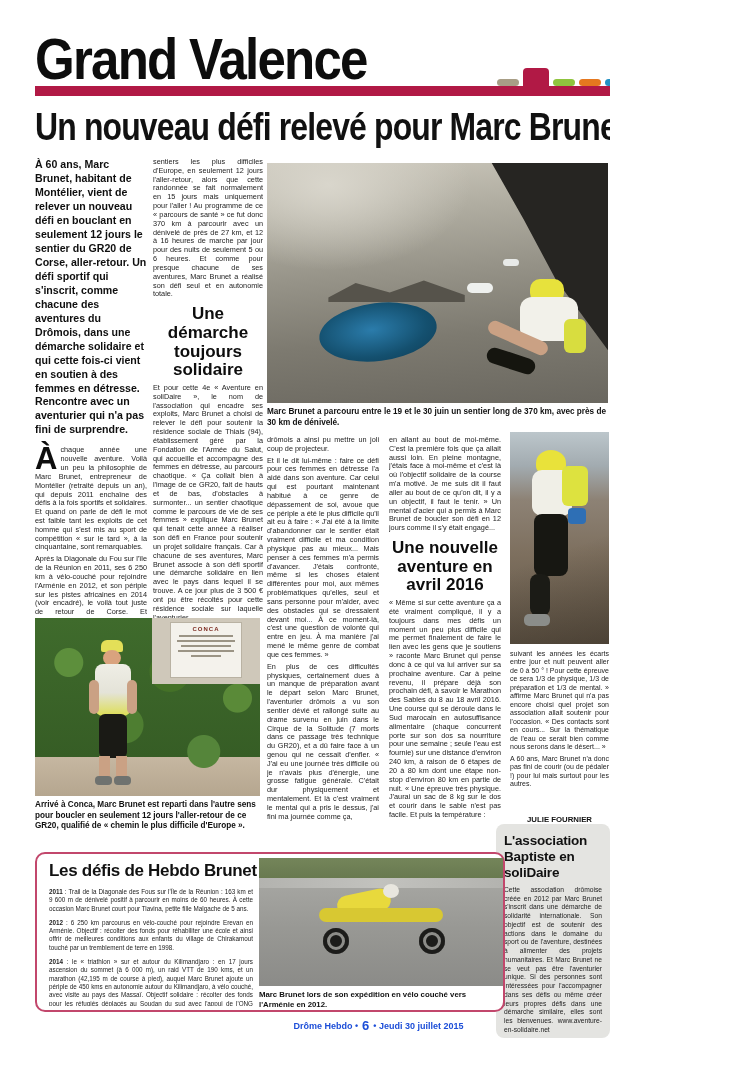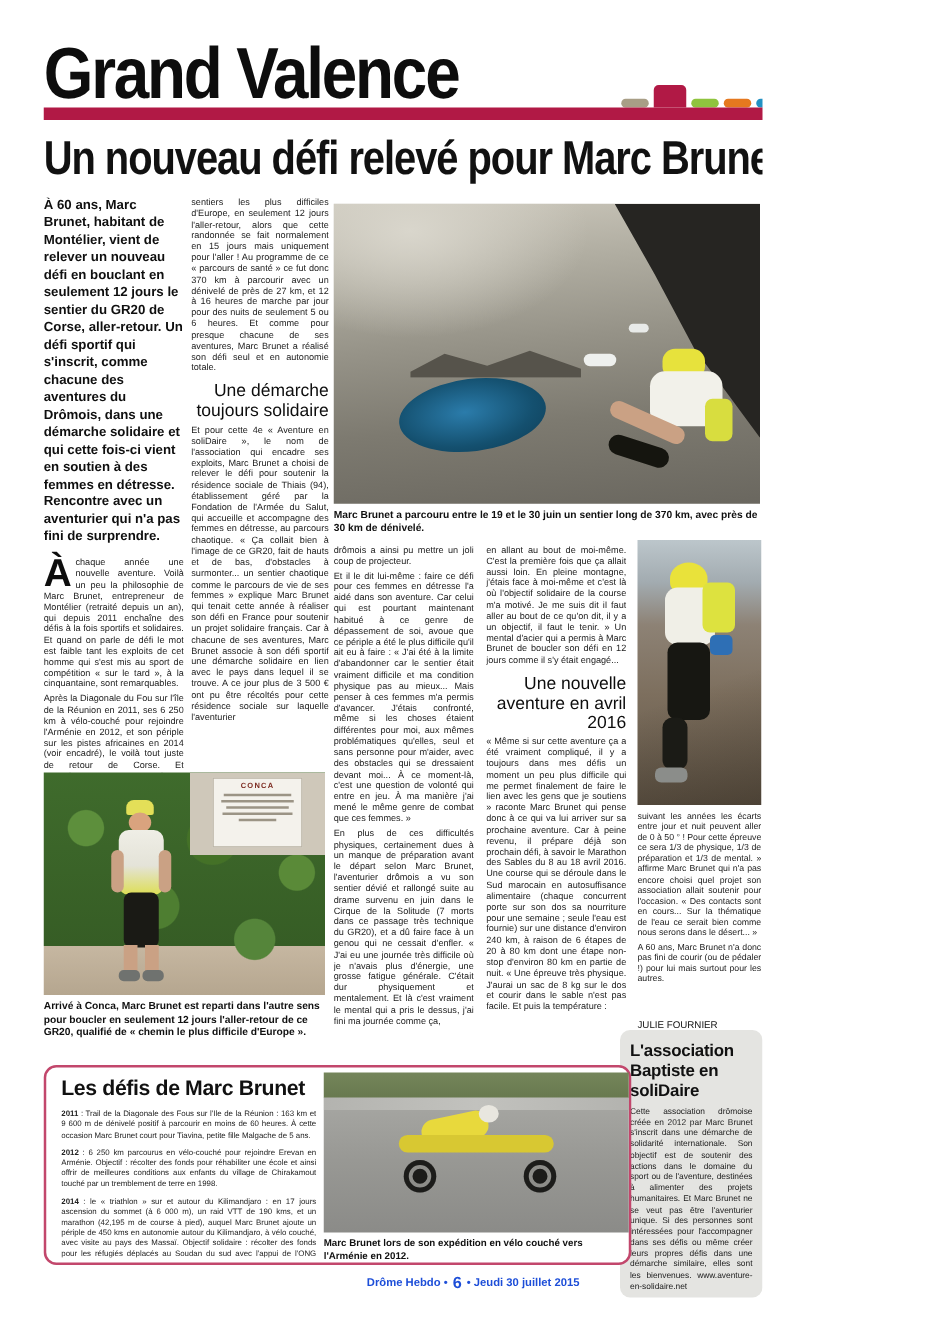--- a/index.html
+++ b/index.html
@@ -15,22 +15,22 @@
   .main-rule{background:var(--accent);}
   .pills{display:flex;align-items:flex-end;gap:4px;}
   .pill{width:22px;height:7px;border-radius:3.5px;}
   .pill-tab{width:26px;height:18px;border-radius:4px 4px 0 0;}
   .headline{font-size:38px;font-weight:bold;letter-spacing:-1px;color:#111;
         transform:scaleX(.84);transform-origin:left;white-space:nowrap;line-height:1;}
   
   .intro{font-size:10.6px;font-weight:bold;line-height:1.32;color:#0f0f0f;text-align:left;}
   .body-text{font-size:7.3px;line-height:1.21;text-align:justify;color:#1c1c1c;margin-bottom:3px;}
   .dropcap{float:left;font-size:31px;line-height:25px;font-weight:bold;padding-right:3px;color:#0d0d0d;}
-  .subhead{font-size:14px;font-weight:normal;line-height:1.1;margin:6px 0 4px;text-align:right;color:#0d0d0d;}
-  .byline{font-size:7.8px;font-weight:normal;text-align:left;margin-top:7px;color:#111;}
+  .subhead{font-size:17px;font-weight:bold;line-height:1.1;margin:6px 0 4px;text-align:center;color:#0d0d0d;}
+  .byline{font-size:7.8px;font-weight:bold;text-align:center;margin-top:7px;color:#111;}
   .caption{font-size:8.2px;font-weight:bold;line-height:1.28;color:#101010;text-align:left;}
   
   .sidebar{display:flex;flex-direction:column;}
   .sb-section-head{display:flex;align-items:center;font-size:11.5px;font-weight:bold;color:#0d0d0d;margin-bottom:4px;}
   .sb-section-head::after{content:"";flex:1;height:3px;background:var(--accent);margin-left:5px;}
   .sb-sub{font-size:9px;font-weight:bold;display:inline-block;border-bottom:2px solid var(--accent);
         padding-bottom:1px;margin:4px 0 3px;color:#0d0d0d;}
   .sb-head{font-size:10.5px;font-weight:bold;margin:3px 0 2px;color:#0d0d0d;line-height:1.1;}
   .sb-item-head{font-size:11px;font-weight:bold;line-height:1.12;margin:19px 0 2px;color:#0d0d0d;}
   .sb-text{font-size:6.9px;line-height:1.3;text-align:justify;color:#222;margin-bottom:2px;}
@@ -155,21 +155,21 @@
       <div style="left:12px;top:74px;width:28px;height:44px;border-radius:6px;background:#1a1a15;"></div>
       <div style="left:12px;top:116px;width:11px;height:22px;background:#caa184;"></div>
       <div style="left:29px;top:116px;width:11px;height:22px;background:#caa184;"></div>
       <div style="left:8px;top:136px;width:17px;height:9px;border-radius:4px;background:#6f726f;"></div>
       <div style="left:27px;top:136px;width:17px;height:9px;border-radius:4px;background:#6f726f;"></div>
     </div>
   </div>
   <div class="abs caption" style="left:35px;top:800px;width:225px;">Arrivé à Conca, Marc Brunet est reparti dans l'autre sens pour boucler en seulement 12 jours l'aller-retour de ce GR20, qualifié de « chemin le plus difficile d'Europe ».</div>
 
   <div class="abs defis-box" style="left:35px;top:852px;width:470px;height:160px;">
-    <div class="abs defis-title" style="left:12px;top:7px;">Les défis de Marc Brunet</div>
+    <div class="abs defis-title" style="left:12px;top:7px;">Les défis de Hebdo Brunet</div>
     <div class="abs col" style="left:12px;top:34px;width:204px;height:118px;">
       <p class="defi"><span class="lead">2011</span><span> : Trail de la Diagonale des Fous sur l'Île de la Réunion : 163 km et 9 600 m de dénivelé positif à parcourir en moins de 60 heures. À cette occasion Marc Brunet court pour Tiavina, petite fille Malgache de 5 ans.</span></p>
       <p class="defi"><span class="lead">2012</span><span> : 6 250 km parcourus en vélo-couché pour rejoindre Erevan en Arménie. Objectif : récolter des fonds pour réhabiliter une école et ainsi offrir de meilleures conditions aux enfants du village de Chirakamout touché par un tremblement de terre en 1998.</span></p>
       <p class="defi"><span class="lead">2014</span><span> : le « triathlon » sur et autour du Kilimandjaro : en 17 jours ascension du sommet (à 6 000 m), un raid VTT de 190 kms, et un marathon (42,195 m de course à pied), auquel Marc Brunet ajoute un périple de 450 kms en autonomie autour du Kilimandjaro, à vélo couché, avec visite au pays des Massaï. Objectif solidaire : récolter des fonds pour les réfugiés déplacés au Soudan du sud avec l'appui de l'ONG Medair.</span></p>
     </div>
 
     <div class="ph" style="left:222px;top:4px;width:244px;height:128px;background:linear-gradient(180deg,#74855a 0%,#68794f 16%,#a7a7a3 16%,#989894 55%,#8b8b88 100%);">
       <div style="left:0;top:16%;width:100%;height:10px;background:linear-gradient(90deg,#b3b3af,#c2c2be,#b3b3af);"></div>
       <div style="left:60px;top:46px;width:130px;height:30px;">
         <div style="left:18px;top:-12px;width:54px;height:22px;border-radius:10px;transform:rotate(-12deg);background:#e8d93c;"></div>

